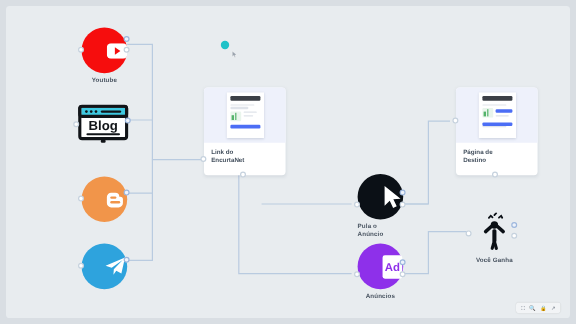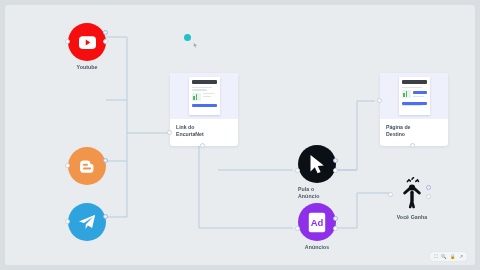--- a/index.html
+++ b/index.html
@@ -23,21 +23,21 @@
     border-radius: 3px;
     overflow: hidden;
   }
   #edges { position: absolute; left: 0; top: 0; width: 470px; height: 260px; }
 
   .node { position: absolute; }
 
   
   .circ {
     border-radius: 50%;
-    display: flex; align-items: center; justify-content: center;
+    display: flex; align-items: center; justify-content: flex-end;
     position: absolute;
   }
   .nlabel {
     position: absolute;
     text-align: center;
     font-size: 5.2px;
     color: #4a5562;
     line-height: 7px;
     font-weight: 600;
     letter-spacing: .1px;
@@ -144,20 +144,36 @@
           <rect x="0" y="0" width="24" height="18" rx="5" fill="#ffffff"></rect>
           <path d="M9.5 4.6 L16 9 L9.5 13.4 Z" fill="#f60d0d"></path>
         </svg>
       </div>
       <div class="port" style="left:-3px;top:16px;"></div>
       <div class="port hl" style="left:35px;top:7px;"></div>
       <div class="port" style="left:35px;top:16px;"></div>
       <div class="nlabel" style="left:-12px;top:41px;width:62px;">Youtube</div>
     </div>
 
+    <div class="node" style="left:58px;top:82px;width:46px;height:34px;">
+      <svg width="46" height="34" viewBox="0 0 46 34">
+        <rect x="3.5" y="1.5" width="39" height="27" rx="2" fill="#ffffff" stroke="#111418" stroke-width="2.6"></rect>
+        <path d="M4.8 3 H41.2 V9.5 H4.8 Z" fill="#3ec8e0"></path>
+        <rect x="3.5" y="1.5" width="39" height="8.5" rx="2" fill="none" stroke="#111418" stroke-width="2.6"></rect>
+        <circle cx="9" cy="6" r="1.1" fill="#111418"></circle>
+        <circle cx="13" cy="6" r="1.1" fill="#111418"></circle>
+        <circle cx="17" cy="6" r="1.1" fill="#111418"></circle>
+        <rect x="21" y="5" width="17" height="2" rx="1" fill="#111418"></rect>
+        <text x="23" y="21.5" font-family="'Liberation Sans',sans-serif" font-size="11" font-weight="700" fill="#111418" text-anchor="middle">Blog</text>
+        <rect x="9" y="24" width="28" height="1.8" rx=".9" fill="#111418"></rect>
+        <rect x="21" y="29.5" width="4" height="2.4" rx="1" fill="#111418"></rect>
+      </svg>
+      <div class="port" style="left:-2px;top:14px;"></div>
+      <div class="port hl" style="left:41px;top:11px;"></div>
+    </div>
 
     <div class="node" style="left:63px;top:142px;width:38px;height:38px;">
       <div class="circ" style="left:0;top:0;width:38px;height:38px;background:#f1954a;">
         <svg width="19" height="19" viewBox="0 0 24 24">
           <path d="M7.2 4.5 h4.2 a4.3 4.3 0 0 1 4.3 4.3 h1.1 a2.7 2.7 0 0 1 2.7 2.7 v3.9
                    a4.6 4.6 0 0 1 -4.6 4.6 H7.2 A4.6 4.6 0 0 1 2.6 15.4 V9.1
                    A4.6 4.6 0 0 1 7.2 4.5 Z" fill="#ffffff"></path>
           <rect x="6.2" y="8.4" width="6.4" height="2.5" rx="1.25" fill="#f1954a"></rect>
           <rect x="6.2" y="13.3" width="10.4" height="2.5" rx="1.25" fill="#f1954a"></rect>
         </svg>

